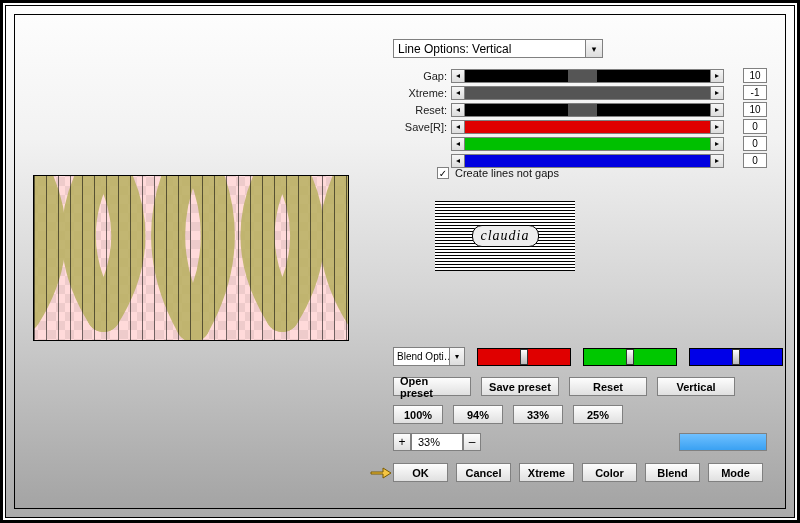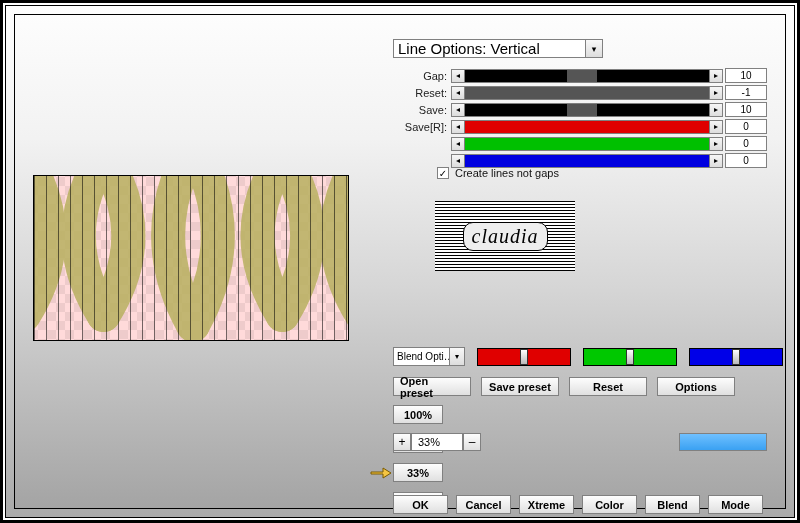--- a/index.html
+++ b/index.html
@@ -96,21 +96,21 @@
   }
 
   
   .dropdown {
     position: absolute;
     top: 24px; left: 378px;
     width: 210px; height: 19px;
     background: #fff;
     border: 1px solid #808080;
     display:flex; align-items:center;
-    padding-left:4px; font-size:15px;
+    padding-left:4px; font-size:12px;
   }
   .dropdown .arrow {
     position:absolute; right:0; top:0;
     width:17px; height:100%;
     border-left:1px solid #808080;
     background: linear-gradient(#f8f8f8,#ddd);
     display:flex;align-items:center;justify-content:center;
   }
   .dropdown .arrow::after{content:"▾";font-size:9px;color:#000;}
 
@@ -137,22 +137,22 @@
   .srow .track {
     flex:1; height:14px;
     border-top:1px solid #808080;
     border-bottom:1px solid #808080;
     position:relative;
     overflow:hidden;
     background:#555;
   }
   .srow .track .fill { position:absolute; top:0; bottom:0; left:0; }
   .srow .valbox {
-    width:42px; height:15px;
-    margin-left:2px;
+    width:24px; height:15px;
+    margin-left:19px;
     border:1px solid #808080;
     background:#fff;
     text-align:center;
     font-size:10px;
     line-height:13px;
   }
   .chk-row {
     position:absolute;
     top: 152px;
     left: 422px;
@@ -173,21 +173,21 @@
     background: repeating-linear-gradient(0deg,#000 0 1px,#fff 1px 3px);
     display:flex;align-items:center;justify-content:center;
   }
   .banner .badge {
     padding:2px 8px;
     border:1px solid #000;
     border-radius:10px;
     background:#eee;
     font-style:italic;
     font-family: Georgia, serif;
-    font-size:20px;
+    font-size:14px;
     letter-spacing:1px;
   }
 
   
   .blend-row {
     position:absolute;
     top: 332px; left: 378px;
     display:flex; align-items:center; gap:12px;
   }
   .blend-row .dd {
@@ -212,21 +212,21 @@
   }
   .row-presets {
     position:absolute;
     top: 362px; left:378px;
     display:flex; gap:10px;
   }
   .row-presets .btn{width:78px;}
   .row-zoom {
     position:absolute;
     top: 390px; left:378px;
-    display:flex; gap:10px;flex-direction:column;
+    display:flex; gap:10px;
   }
   .row-zoom .btn{width:50px;}
   .row-zoomset {
     position:absolute;
     top: 418px; left:378px;
     display:flex; align-items:center; gap:0;
   }
   .row-zoomset .pm{width:18px;height:18px;border:1px solid #808080;background:linear-gradient(#fdfdfd,#e0e0e0);display:flex;align-items:center;justify-content:center;font-size:12px;}
   .row-zoomset .zv{width:52px;height:18px;border:1px solid #808080;background:#fff;display:flex;align-items:center;padding-left:6px;font-size:11px;}
   .progress {
@@ -234,21 +234,21 @@
     top: 418px; right: 18px;
     width: 88px; height: 18px;
     border:1px solid #808080;
     background: linear-gradient(#6fc0ff,#3aa1f2);
   }
   .row-bottom {
     position:absolute;
     top: 448px; left:378px;
     display:flex; gap:8px; align-items:center;
   }
-  .row-bottom .btn{width:55px;margin-top:32px;}
+  .row-bottom .btn{width:55px;}
   .pointer {
     position:absolute;
     top: 447px; left: 354px;
     width: 24px; height:20px;
   }
   .pointer svg{width:100%;height:100%;}
 </style>
 </head>
 <body>
 
@@ -284,30 +284,30 @@
               <div class="lbl">Gap:</div>
               <div class="arrowbtn">◂</div>
               <div class="track" style="background: rgb(85, 85, 85);">
                 <div class="fill" style="background: rgb(0, 0, 0); width: 42%;"></div>
                 <div class="fill" style="background: rgb(0, 0, 0); left: 54%; right: 0px;"></div>
               </div>
               <div class="arrowbtn">▸</div>
               <div class="valbox">10</div>
             </div>
             <div class="srow">
+              <div class="lbl">Xtreme:</div>
+              <div class="arrowbtn">◂</div>
+              <div class="track" style="background: rgb(85, 85, 85);">
+                <div class="fill" style="background: rgb(0, 0, 0); width: 0%;"></div>
+              </div>
+              <div class="arrowbtn">▸</div>
+              <div class="valbox">-1</div>
+            </div>
+            <div class="srow">
               <div class="lbl">Reset:</div>
-              <div class="arrowbtn">◂</div>
-              <div class="track" style="background: rgb(85, 85, 85);">
-                <div class="fill" style="background: rgb(0, 0, 0); width: 0%;"></div>
-              </div>
-              <div class="arrowbtn">▸</div>
-              <div class="valbox">-1</div>
-            </div>
-            <div class="srow">
-              <div class="lbl">Save:</div>
               <div class="arrowbtn">◂</div>
               <div class="track" style="background: rgb(85, 85, 85);">
                 <div class="fill" style="background: rgb(0, 0, 0); width: 42%;"></div>
                 <div class="fill" style="background: rgb(0, 0, 0); left: 54%; right: 0px;"></div>
               </div>
               <div class="arrowbtn">▸</div>
               <div class="valbox">10</div>
             </div>
             <div class="srow">
               <div class="lbl">Save[R]:</div>
@@ -362,21 +362,21 @@
               <div class="colorslider" style="background: rgb(0, 0, 232);">
                 <div class="knob"></div>
               </div>
             </div>
         </div>
 
         <div class="row-presets">
           <div class="btn">Open preset</div>
           <div class="btn">Save preset</div>
           <div class="btn">Reset</div>
-          <div class="btn">Options</div>
+          <div class="btn">Vertical</div>
         </div>
 
         <div class="row-zoom" id="zoomrow">
             <div class="btn">100%</div>
             <div class="btn">94%</div>
             <div class="btn">33%</div>
             <div class="btn">25%</div>
           </div>
 
         <div class="row-zoomset">

